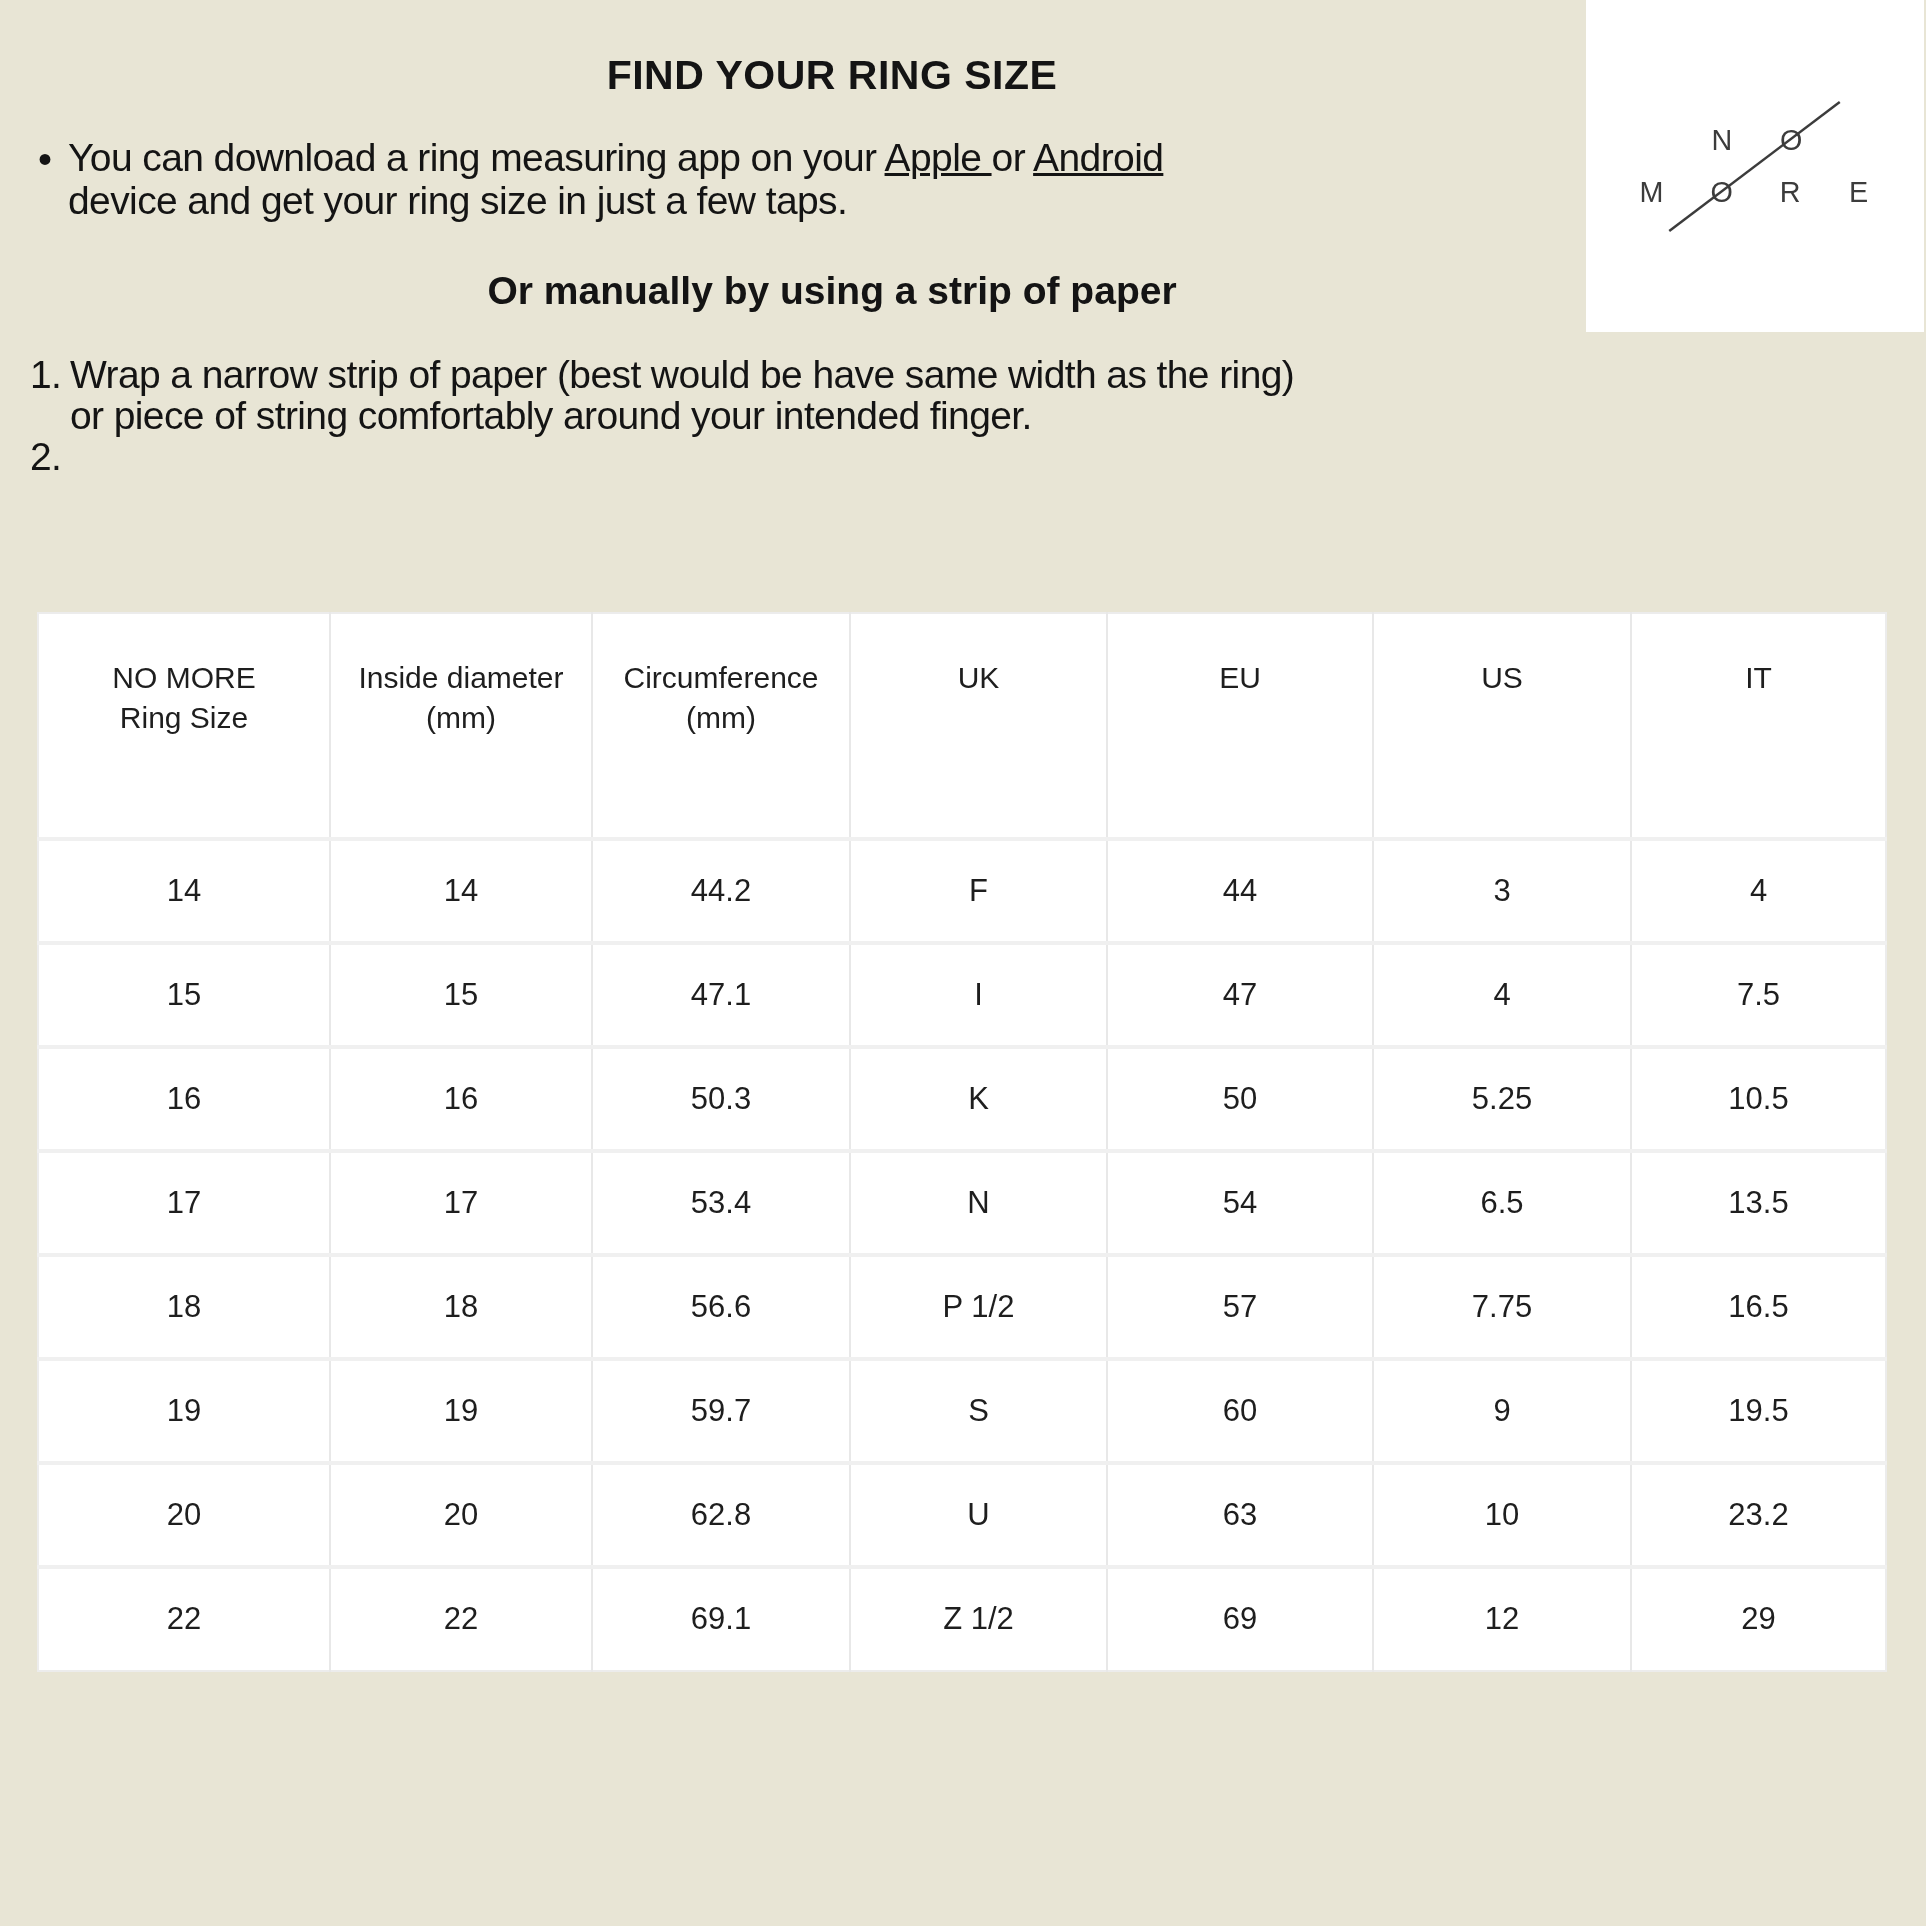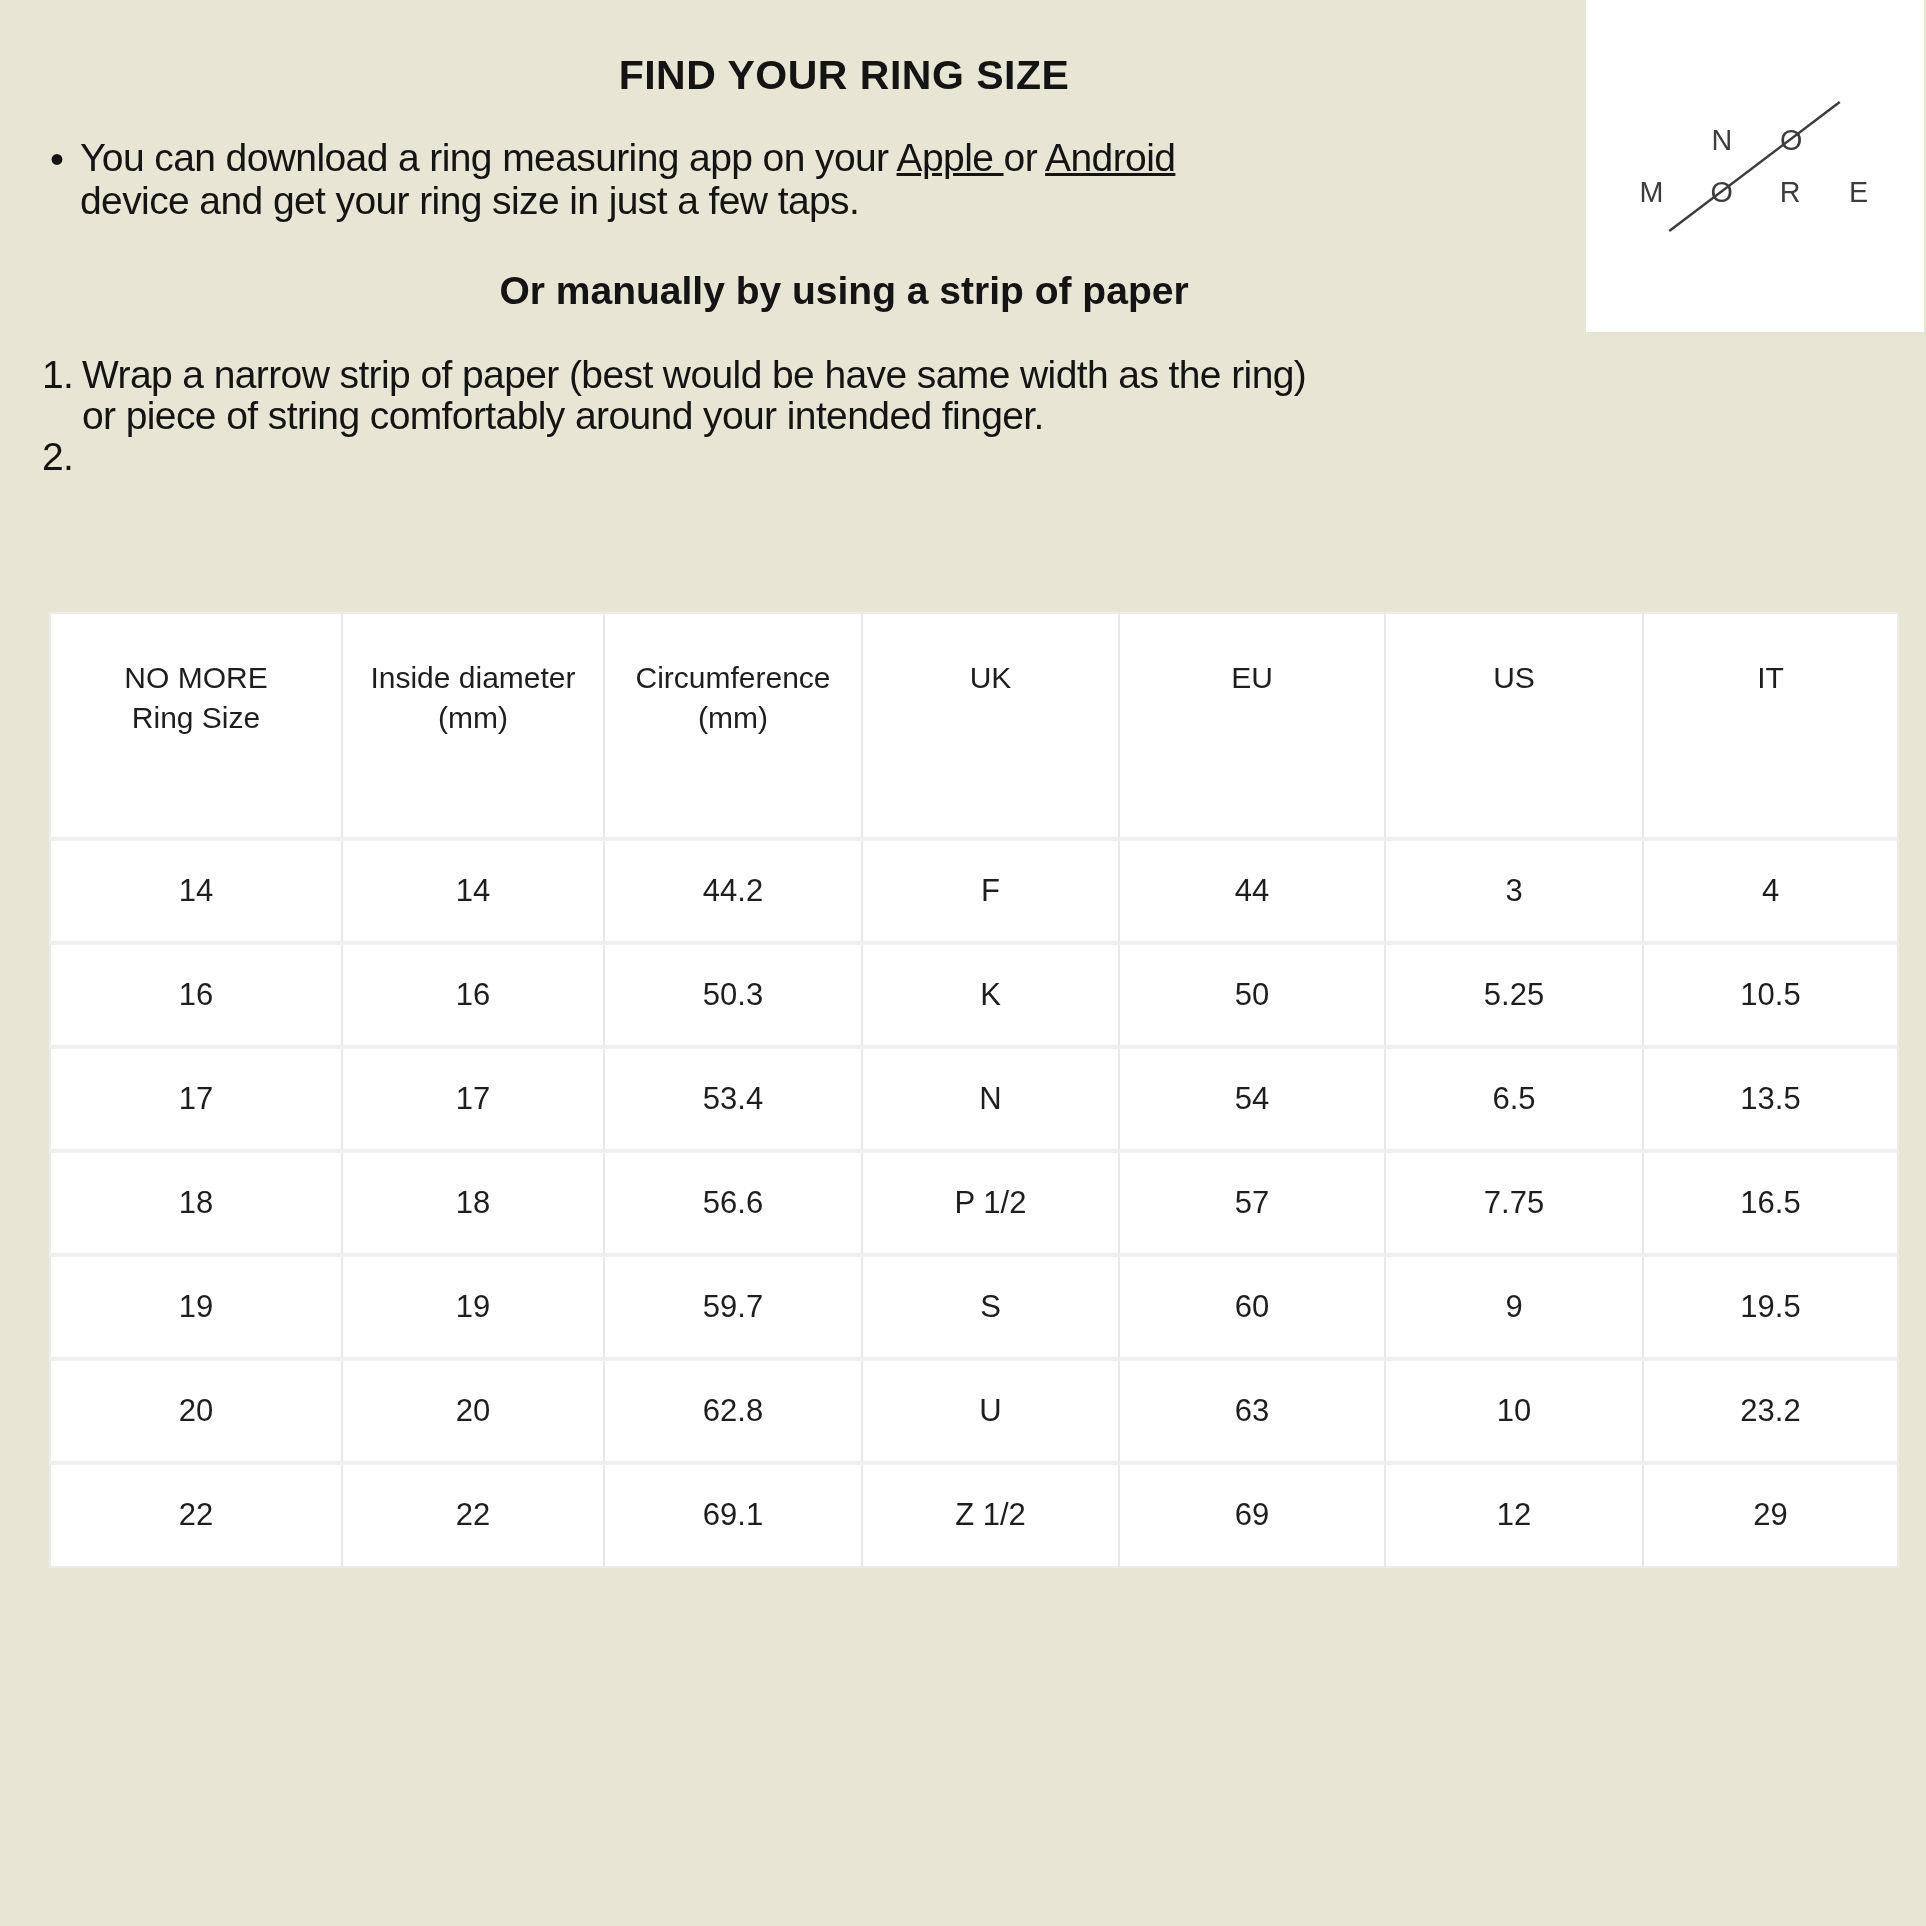--- a/index.html
+++ b/index.html
@@ -24,21 +24,21 @@
     background: #ffffff;
   }
   .logo-box svg { display: block; }
   .logo-letter {
     font-family: "Liberation Sans", sans-serif;
     font-size: 29px;
     fill: #3c3c3c;
   }
 
   
-  .content { position: absolute; top: 0; left: 12px; width: 1823px; }
+  .content { position: absolute; top: 0; left: 0; width: 1823px; }
 
   .title {
     margin: 54px 0 0 30px;
     width: 1604px;
     text-align: center;
     font-size: 41px;
     font-weight: 700;
     letter-spacing: 0.5px;
     line-height: 1.05;
   }
@@ -192,20 +192,29 @@
       <tr class="data-row">
         <td>14</td>
         <td>14</td>
         <td>44.2</td>
         <td>F</td>
         <td>44</td>
         <td>3</td>
         <td>4</td>
       </tr>
       <tr class="data-row">
+        <td>15</td>
+        <td>15</td>
+        <td>47.1</td>
+        <td>I</td>
+        <td>47</td>
+        <td>4</td>
+        <td>7.5</td>
+      </tr>
+      <tr class="data-row">
         <td>16</td>
         <td>16</td>
         <td>50.3</td>
         <td>K</td>
         <td>50</td>
         <td>5.25</td>
         <td>10.5</td>
       </tr>
       <tr class="data-row">
         <td>17</td>

